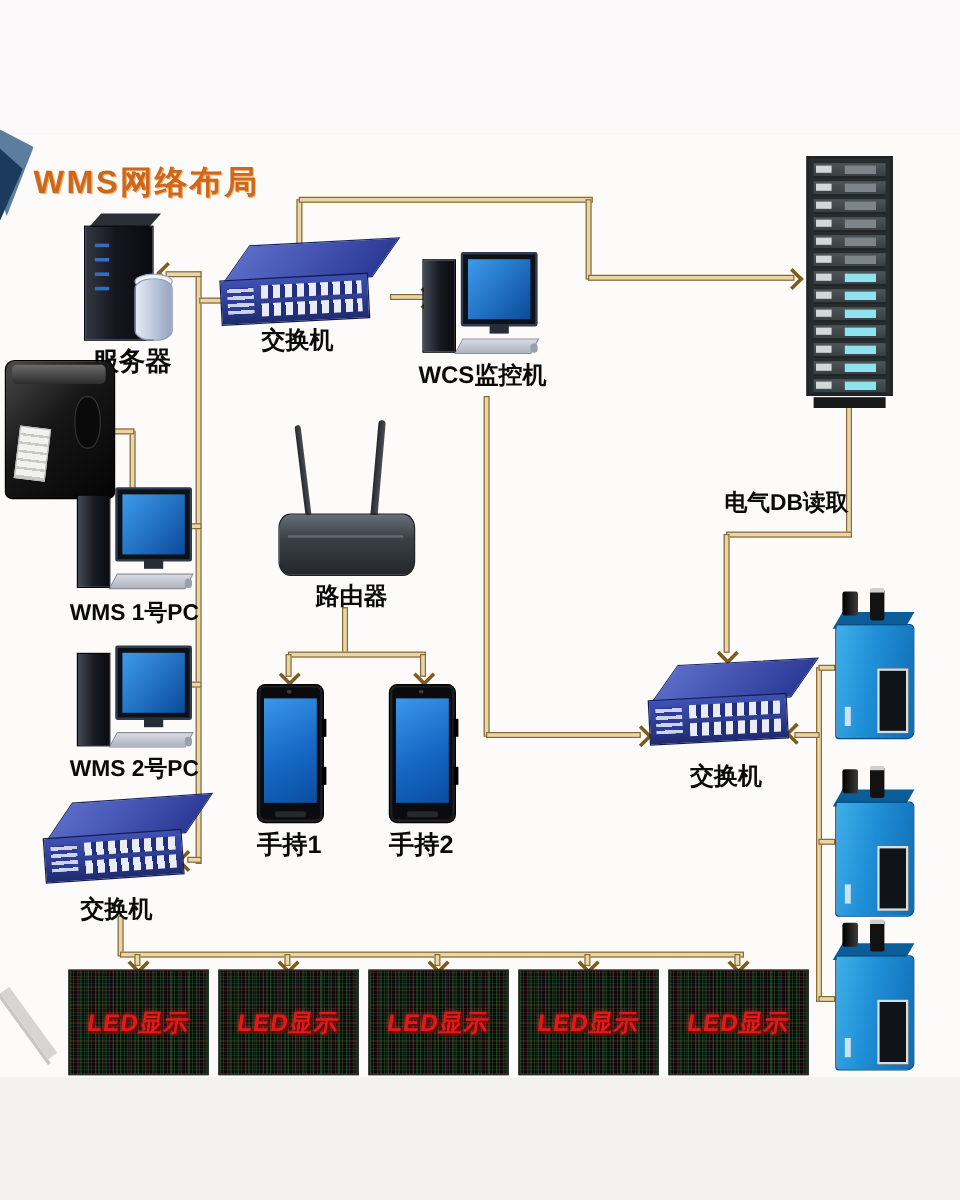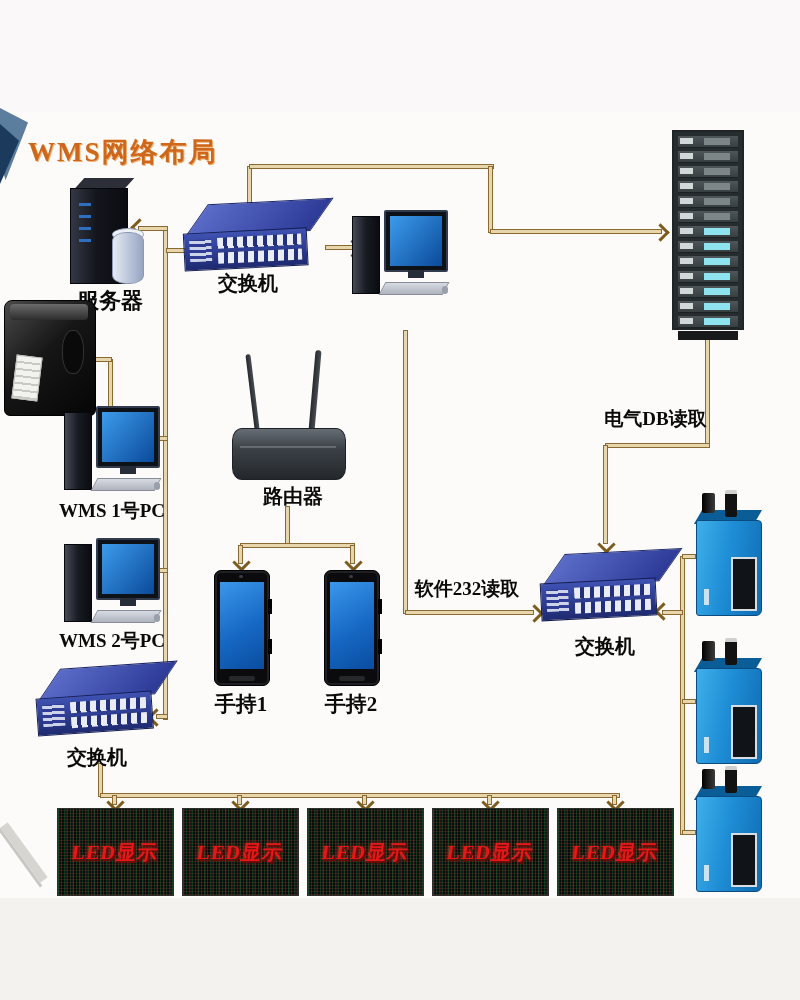--- a/index.html
+++ b/index.html
@@ -2,21 +2,21 @@
 <html><head>
 <meta charset="utf-8">
 <style>
   html,body{margin:0;padding:0;}
   body{
     width:800px;height:1000px;
     background:#f4f3f1;
     font-family:"Liberation Sans", sans-serif;
     overflow:hidden;
   }
-  .page{position:relative;width:800px;height:1000px;background:#f4f3f1;font-family:Liberation Serif, serif;}
+  .page{position:relative;width:800px;height:1000px;background:#f4f3f1;}
   .band-top{position:absolute;left:0;top:0;width:800px;height:112px;background:#faf8f9;}
   .slide{position:absolute;left:0;top:112px;width:800px;height:786px;background:#fcfbf9;}
   .band-bottom{position:absolute;left:0;top:898px;width:800px;height:102px;background:#f3f2ef;}
 
   
   .tri-light{position:absolute;left:0;top:108px;width:28px;height:72px;background:#5b7d9e;
     clip-path:polygon(0 0,100% 20%,20% 100%,0 76%);}
   .tri-dark{position:absolute;left:0;top:124px;width:19px;height:60px;background:#1b3a5c;
     clip-path:polygon(0 0,100% 28%,0 100%);}
   .ribbon-bl{position:absolute;left:-10px;top:848px;width:68px;height:9px;background:#d7d5d2;transform:rotate(54deg);}
@@ -235,20 +235,21 @@
 
   <div class="pc" style="left:350px;top:210px;">
     <div class="pc-tower"></div>
     <div class="pc-mon">
         <div class="pc-scr"></div>
       </div>
     <div class="pc-stand"></div>
     <div class="pc-kbd"></div>
     <div class="pc-mouse"></div>
   </div>
+  <div class="lbl" style="left:342px;top:299px;width:120px;font-size:20px;">WCS监控机</div>
 
   <div class="rack">
     <div class="rrow"></div>
     <div class="rrow"></div>
     <div class="rrow"></div>
     <div class="rrow"></div>
     <div class="rrow"></div>
     <div class="rrow"></div>
     <div class="rrow cy"></div>
     <div class="rrow cy"></div>
@@ -303,21 +304,20 @@
 
   <div class="phone" style="left:324px;top:570px;">
     <div class="ph-cam"></div>
     <div class="ph-scr"></div>
     <div class="ph-home"></div>
     <div class="ph-sb sb1"></div>
     <div class="ph-sb sb2"></div>
   </div>
   <div class="lbl" style="left:321px;top:690px;width:60px;font-size:21px;">手持2</div>
 
-  <div class="lbl" style="left:402px;top:576px;width:130px;font-size:19px;">软件232读取</div>
 
   <div class="sw" style="left:540px;top:552px;width:132px;height:72px;transform:rotate(-3deg);">
     <div class="sw-top"></div>
     <div class="sw-front">
       <div class="sw-badge"></div>
       <div class="sw-ports swp1"></div>
       <div class="sw-ports swp2"></div>
     </div>
   </div>
   <div class="lbl" style="left:560px;top:633px;width:90px;font-size:20px;">交换机</div>

